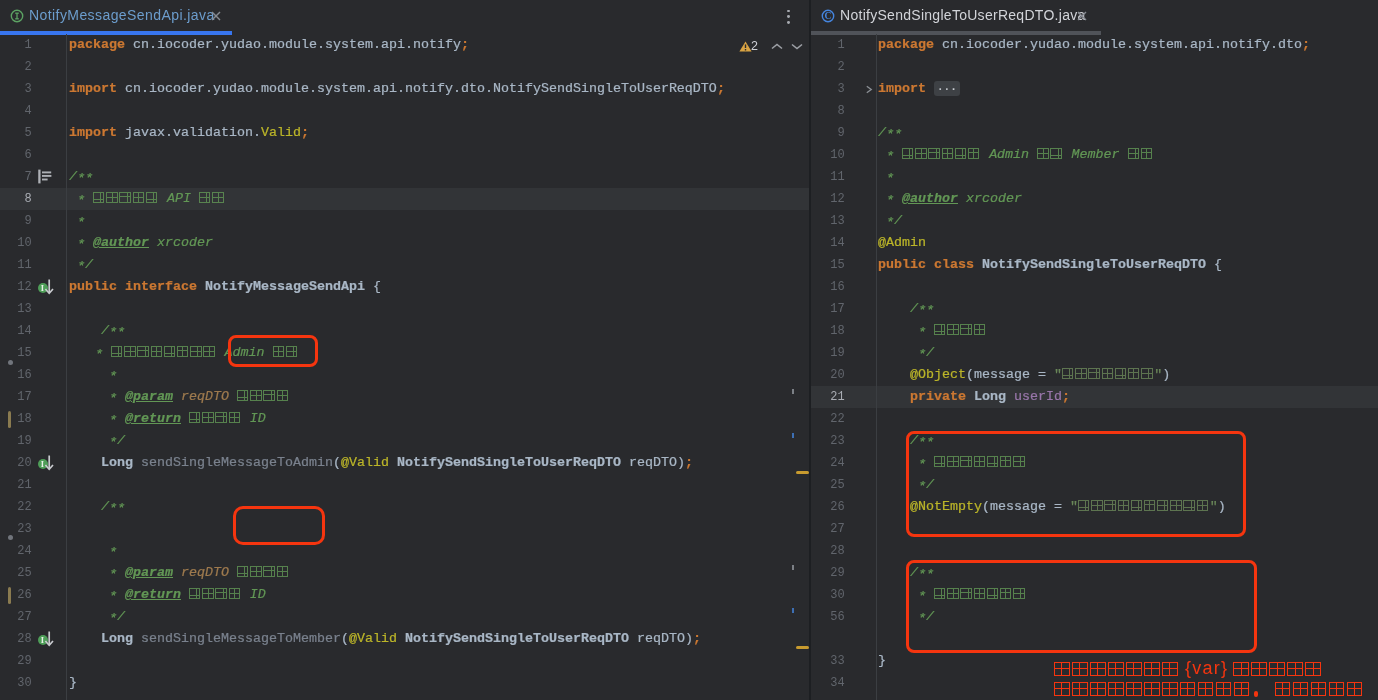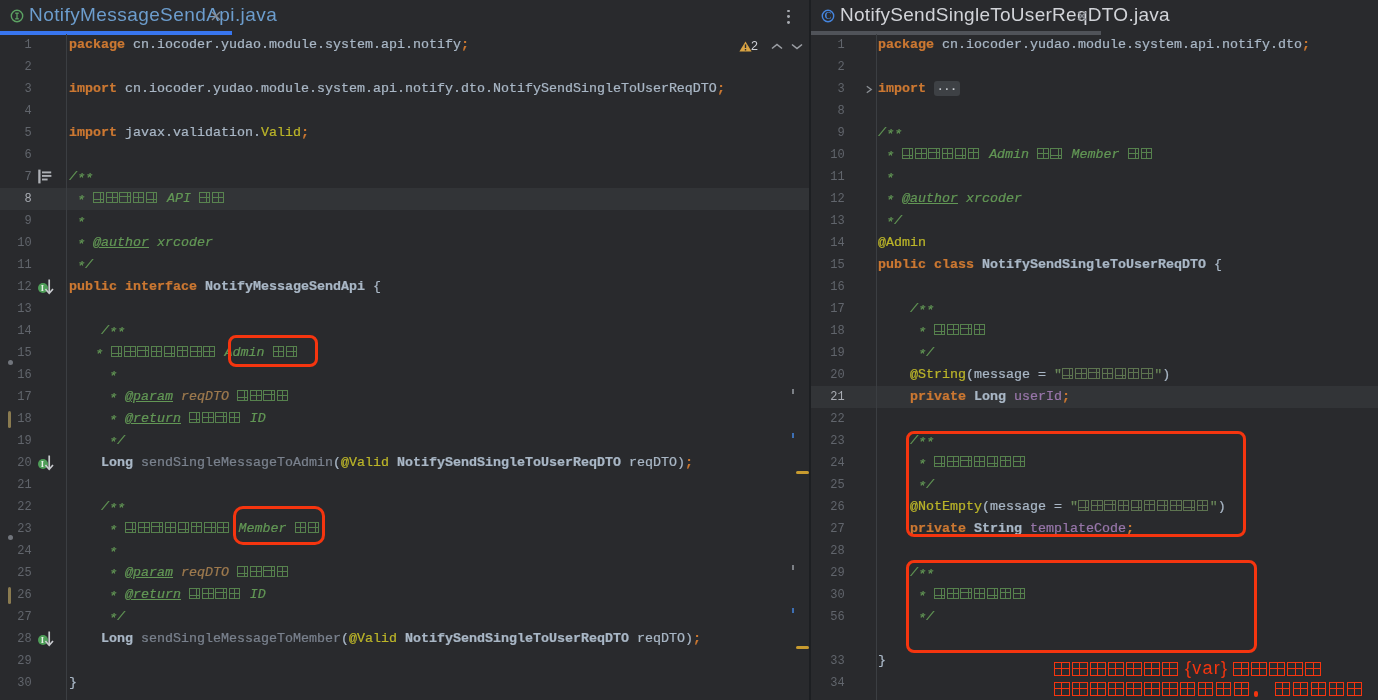--- a/index.html
+++ b/index.html
@@ -6,37 +6,37 @@
 .pane{position:absolute;top:0;height:700px;overflow:hidden}
 .r{position:absolute;left:0;right:0;height:22px;line-height:22px;white-space:pre}
 .r.hl{background:#323437}
 .n{position:absolute;left:0;top:0;text-align:right;color:#61656C;font-size:12px;letter-spacing:.2px}
 .n.cn{color:#A9ACB3}
 .cd{position:absolute;top:0;font-size:13.33px;color:#A9B7C6;-webkit-text-stroke:0.22px currentColor}
 .k{color:#CC7832;font-weight:700}
 .d{color:#A9B7C6}
 .b{font-weight:700}
 .c{color:#629755;font-style:italic}
-.g{font-weight:400;text-decoration:underline}
+.g{font-weight:700;text-decoration:underline}
 .tv{color:#9E7A4E}
 .a{color:#BBB529}
 .f{color:#9876AA}
 .s{color:#6A8759}
 .m{color:#7A828E}
 .it{}
 em{font-style:inherit;position:relative;top:1.6px}
 i.j{display:inline-block;position:relative;width:11.4px;height:11px;margin-right:1.8px;vertical-align:-1px;border:1.2px solid;opacity:.8;font-style:normal}
 i.j::before{content:"";position:absolute;left:0;right:0;top:3.9px;border-top:1.2px solid}
 i.j::after{content:"";position:absolute;top:0;bottom:0;left:4.4px;border-left:1.2px solid}
 i.j:nth-of-type(odd)::after{left:6.2px}
 i.j:nth-of-type(3n)::before{top:2.8px}
 i.j:nth-of-type(4n+1)::before{top:5.6px}
 .gsep{position:absolute;top:34px;bottom:0;width:1px;background:#3B3E42}
 .tabs{position:absolute;top:0;left:0;right:0;height:34px;font-family:"Liberation Sans",sans-serif}
-.tlabel{position:absolute;top:0;height:30px;line-height:30px;font-size:19px}
+.tlabel{position:absolute;top:0;height:30px;line-height:30px;font-size:14px}
 .uline{position:absolute;top:30.5px;height:4px}
 .chip{display:inline-block;background:#3E4145;color:#C8CCD2;border-radius:3px;height:15px;line-height:13px;padding:0 3px;vertical-align:2.2px;font-size:11px;letter-spacing:0}
 .ic{position:absolute}
 .note{position:absolute;font-family:"Liberation Sans",sans-serif;color:#F5350F;white-space:pre}
 .note i.j{width:15.6px;height:14.5px;margin-right:2.4px;vertical-align:-2px;border-width:1.9px;opacity:1}
 .note i.j::before{top:5.3px;border-top-width:1.9px}
 .note i.j::after{left:6.3px;border-left-width:1.9px}
 i.jc{display:inline-block;position:relative;width:23px;height:14.5px;vertical-align:-2px;font-style:normal}
 i.jc::before{content:"";position:absolute;left:2px;bottom:-1px;width:4px;height:6px;border-radius:2px;background:#F5350F}
 .rbox{position:absolute;border:3.5px solid #F5350F;border-radius:8px}
@@ -83,21 +83,21 @@
       <div class="r" style="top:298px"><span class="n" style="width:32px">13</span></div>
       <div class="r" style="top:320px"><span class="n" style="width:32px">14</span><span class="cd" style="left:69px">    <span class="c">/<em>**</em></span></span></div>
       <div class="r" style="top:342px"><span class="n" style="width:32px">15</span><span class="cd" style="left:55px"><span class="c">     <em>*</em> <i class="j"></i><i class="j"></i><i class="j"></i><i class="j"></i><i class="j"></i><i class="j"></i><i class="j"></i><i class="j"></i> <i class="it">Admin</i> <i class="j"></i><i class="j"></i></span></span></div>
       <div class="r" style="top:364px"><span class="n" style="width:32px">16</span><span class="cd" style="left:69px"><span class="c">     <em>*</em></span></span></div>
       <div class="r" style="top:386px"><span class="n" style="width:32px">17</span><span class="cd" style="left:69px"><span class="c">     <em>*</em> <span class="g">@param</span> <span class="tv">reqDTO</span> <i class="j"></i><i class="j"></i><i class="j"></i><i class="j"></i></span></span></div>
       <div class="r" style="top:408px"><span class="n" style="width:32px">18</span><span class="cd" style="left:69px"><span class="c">     <em>*</em> <span class="g">@return</span> <i class="j"></i><i class="j"></i><i class="j"></i><i class="j"></i> <i class="it">ID</i></span></span></div>
       <div class="r" style="top:430px"><span class="n" style="width:32px">19</span><span class="cd" style="left:69px"><span class="c">     <em>*</em>/</span></span></div>
       <div class="r" style="top:452px"><span class="n" style="width:32px">20</span><span class="cd" style="left:69px">    <span class="d b">Long</span> <span class="m">sendSingleMessageToAdmin</span><span class="d">(</span><span class="a">@Valid</span> <span class="d b">NotifySendSingleToUserReqDTO</span> <span class="d">reqDTO)</span><span class="k">;</span></span></div>
       <div class="r" style="top:474px"><span class="n" style="width:32px">21</span></div>
       <div class="r" style="top:496px"><span class="n" style="width:32px">22</span><span class="cd" style="left:69px">    <span class="c">/<em>**</em></span></span></div>
-      <div class="r" style="top:518px"><span class="n" style="width:32px">23</span><span class="cd" style="left:69px"><span class="c">     <em>*</em> <i class="j"></i><i class="j"></i><i class="j"></i><i class="j"></i><i class="j"></i><i class="j"></i><i class="j"></i><i class="j"></i> <i class="it">Member</i> <i class="j"></i><i class="j"></i></span></span></div>
+      <div class="r" style="top:518px"><span class="n" style="width:32px">23</span></div>
       <div class="r" style="top:540px"><span class="n" style="width:32px">24</span><span class="cd" style="left:69px"><span class="c">     <em>*</em></span></span></div>
       <div class="r" style="top:562px"><span class="n" style="width:32px">25</span><span class="cd" style="left:69px"><span class="c">     <em>*</em> <span class="g">@param</span> <span class="tv">reqDTO</span> <i class="j"></i><i class="j"></i><i class="j"></i><i class="j"></i></span></span></div>
       <div class="r" style="top:584px"><span class="n" style="width:32px">26</span><span class="cd" style="left:69px"><span class="c">     <em>*</em> <span class="g">@return</span> <i class="j"></i><i class="j"></i><i class="j"></i><i class="j"></i> <i class="it">ID</i></span></span></div>
       <div class="r" style="top:606px"><span class="n" style="width:32px">27</span><span class="cd" style="left:69px"><span class="c">     <em>*</em>/</span></span></div>
       <div class="r" style="top:628px"><span class="n" style="width:32px">28</span><span class="cd" style="left:69px">    <span class="d b">Long</span> <span class="m">sendSingleMessageToMember</span><span class="d">(</span><span class="a">@Valid</span> <span class="d b">NotifySendSingleToUserReqDTO</span> <span class="d">reqDTO)</span><span class="k">;</span></span></div>
       <div class="r" style="top:650px"><span class="n" style="width:32px">29</span></div>
       <div class="r" style="top:672px"><span class="n" style="width:32px">30</span><span class="cd" style="left:69px"><span class="d">}</span></span></div>
 <div class="gsep" style="left:66px"></div>
 
 <svg class="ic" style="left:38px;top:168.5px" width="14" height="15" viewBox="0 0 14 15">
@@ -178,28 +178,28 @@
       <div class="r" style="top:144px"><span class="n" style="width:34px">10</span><span class="cd" style="left:67px"><span class="c"> <em>*</em> <i class="j"></i><i class="j"></i><i class="j"></i><i class="j"></i><i class="j"></i><i class="j"></i> <i class="it">Admin</i> <i class="j"></i><i class="j"></i> <i class="it">Member</i> <i class="j"></i><i class="j"></i></span></span></div>
       <div class="r" style="top:166px"><span class="n" style="width:34px">11</span><span class="cd" style="left:67px"><span class="c"> <em>*</em></span></span></div>
       <div class="r" style="top:188px"><span class="n" style="width:34px">12</span><span class="cd" style="left:67px"><span class="c"> <em>*</em> <span class="g">@author</span> <i class="it">xrcoder</i></span></span></div>
       <div class="r" style="top:210px"><span class="n" style="width:34px">13</span><span class="cd" style="left:67px"><span class="c"> <em>*</em>/</span></span></div>
       <div class="r" style="top:232px"><span class="n" style="width:34px">14</span><span class="cd" style="left:67px"><span class="a">@Admin</span></span></div>
       <div class="r" style="top:254px"><span class="n" style="width:34px">15</span><span class="cd" style="left:67px"><span class="k">public class</span> <span class="d b">NotifySendSingleToUserReqDTO</span> <span class="d">{</span></span></div>
       <div class="r" style="top:276px"><span class="n" style="width:34px">16</span></div>
       <div class="r" style="top:298px"><span class="n" style="width:34px">17</span><span class="cd" style="left:67px">    <span class="c">/<em>**</em></span></span></div>
       <div class="r" style="top:320px"><span class="n" style="width:34px">18</span><span class="cd" style="left:67px"><span class="c">     <em>*</em> <i class="j"></i><i class="j"></i><i class="j"></i><i class="j"></i></span></span></div>
       <div class="r" style="top:342px"><span class="n" style="width:34px">19</span><span class="cd" style="left:67px"><span class="c">     <em>*</em>/</span></span></div>
-      <div class="r" style="top:364px"><span class="n" style="width:34px">20</span><span class="cd" style="left:67px">    <span class="a">@String</span><span class="d">(message = </span><span class="s">"<i class="j"></i><i class="j"></i><i class="j"></i><i class="j"></i><i class="j"></i><i class="j"></i><i class="j"></i>"</span><span class="d">)</span></span></div>
+      <div class="r" style="top:364px"><span class="n" style="width:34px">20</span><span class="cd" style="left:67px">    <span class="a">@Object</span><span class="d">(message = </span><span class="s">"<i class="j"></i><i class="j"></i><i class="j"></i><i class="j"></i><i class="j"></i><i class="j"></i><i class="j"></i>"</span><span class="d">)</span></span></div>
       <div class="r hl" style="top:386px"><span class="n cn" style="width:34px">21</span><span class="cd" style="left:67px">    <span class="k">private</span> <span class="d b">Long</span> <span class="f">userId</span><span class="k">;</span></span></div>
       <div class="r" style="top:408px"><span class="n" style="width:34px">22</span></div>
       <div class="r" style="top:430px"><span class="n" style="width:34px">23</span><span class="cd" style="left:67px">    <span class="c">/<em>**</em></span></span></div>
       <div class="r" style="top:452px"><span class="n" style="width:34px">24</span><span class="cd" style="left:67px"><span class="c">     <em>*</em> <i class="j"></i><i class="j"></i><i class="j"></i><i class="j"></i><i class="j"></i><i class="j"></i><i class="j"></i></span></span></div>
       <div class="r" style="top:474px"><span class="n" style="width:34px">25</span><span class="cd" style="left:67px"><span class="c">     <em>*</em>/</span></span></div>
       <div class="r" style="top:496px"><span class="n" style="width:34px">26</span><span class="cd" style="left:67px">    <span class="a">@NotEmpty</span><span class="d">(message = </span><span class="s">"<i class="j"></i><i class="j"></i><i class="j"></i><i class="j"></i><i class="j"></i><i class="j"></i><i class="j"></i><i class="j"></i><i class="j"></i><i class="j"></i>"</span><span class="d">)</span></span></div>
-      <div class="r" style="top:518px"><span class="n" style="width:34px">27</span><span class="cd" style="left:67px">    <span class="k">private</span> <span class="d b">String</span> <span class="f">templateCode</span><span class="k">;</span></span></div>
+      <div class="r" style="top:518px"><span class="n" style="width:34px">27</span></div>
       <div class="r" style="top:540px"><span class="n" style="width:34px">28</span></div>
       <div class="r" style="top:562px"><span class="n" style="width:34px">29</span><span class="cd" style="left:67px">    <span class="c">/<em>**</em></span></span></div>
       <div class="r" style="top:584px"><span class="n" style="width:34px">30</span><span class="cd" style="left:67px"><span class="c">     <em>*</em> <i class="j"></i><i class="j"></i><i class="j"></i><i class="j"></i><i class="j"></i><i class="j"></i><i class="j"></i></span></span></div>
       <div class="r" style="top:606px"><span class="n" style="width:34px">56</span><span class="cd" style="left:67px"><span class="c">     <em>*</em>/</span></span></div>
       <div class="r" style="top:650px"><span class="n" style="width:34px">33</span><span class="cd" style="left:67px"><span class="d">}</span></span></div>
       <div class="r" style="top:672px"><span class="n" style="width:34px">34</span></div>
 <div class="gsep" style="left:65px"></div>
 
 <svg class="ic" style="left:54px;top:85px" width="8" height="9" viewBox="0 0 8 9">
         <polyline points="1.8,1.3 6.2,4.5 1.8,7.7" stroke="#8A8E94" stroke-width="1.4" fill="none"></polyline>

